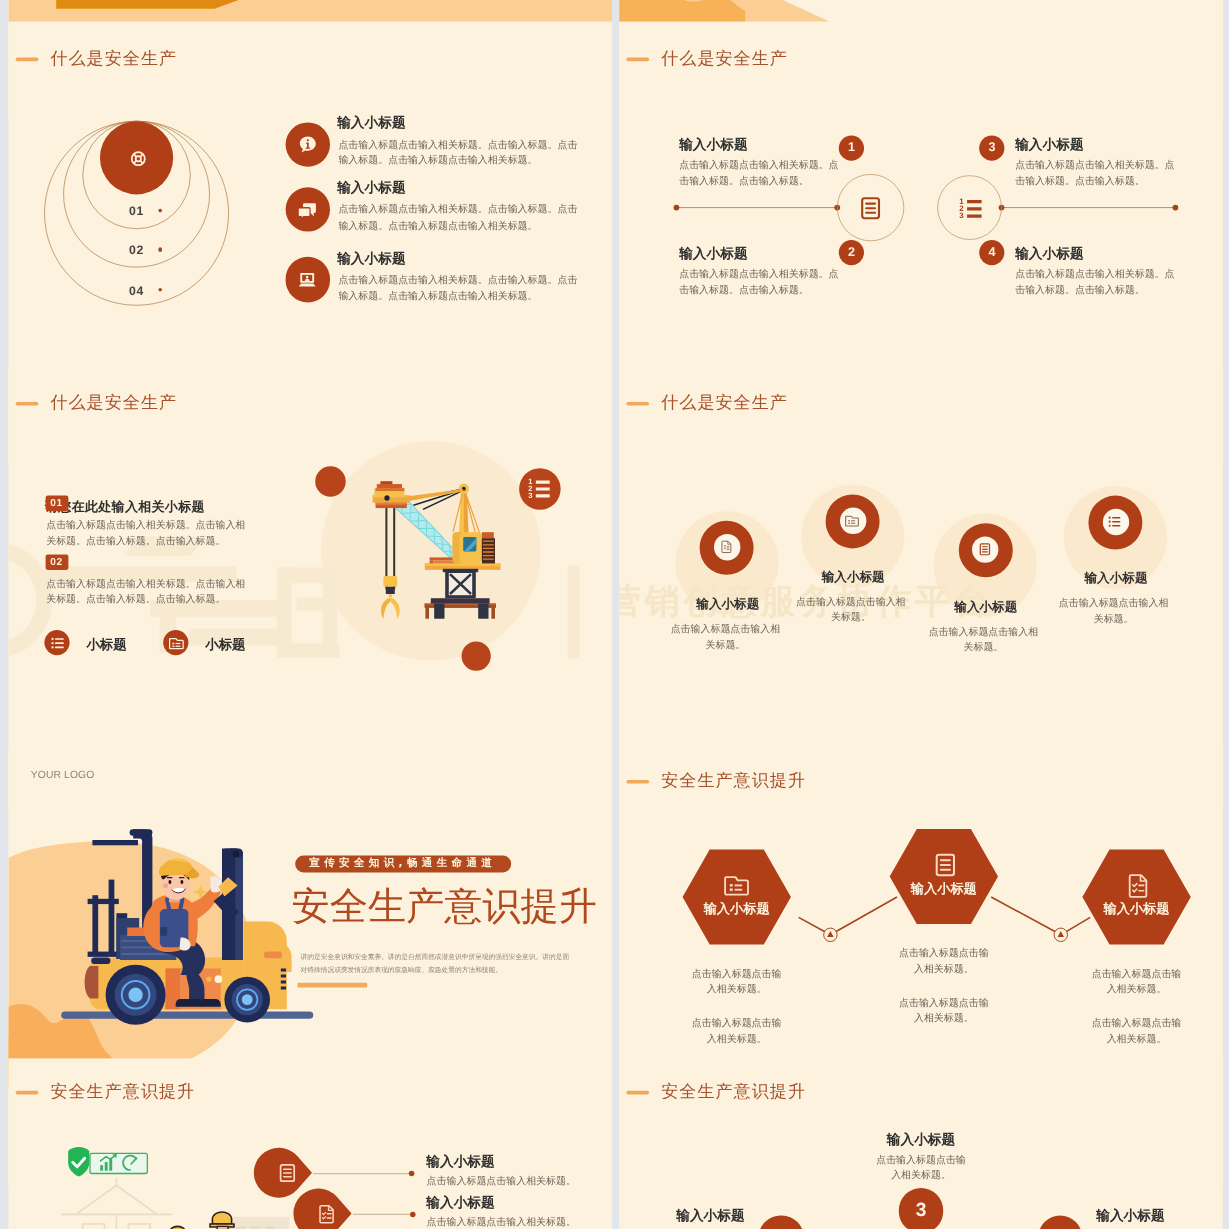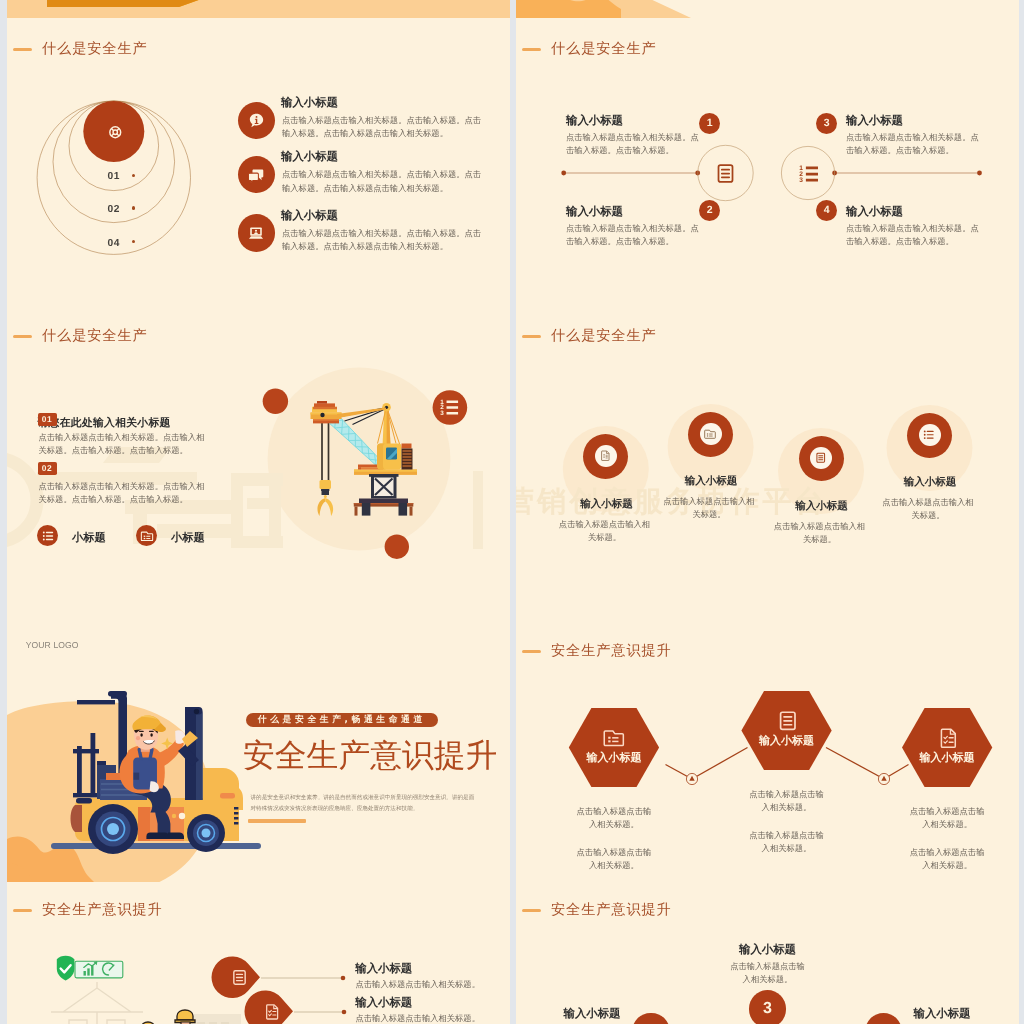--- a/index.html
+++ b/index.html
@@ -464,21 +464,21 @@
       <circle cx="57" cy="146" r="17.5" fill="#34477d"></circle>
       <circle cx="57" cy="146" r="11.5" fill="none" stroke="#5aa9ec" stroke-width="1.7"></circle>
       <circle cx="57" cy="146" r="6" fill="#7cc2f5"></circle>
       <circle cx="150" cy="150" r="19" fill="#1f2a56"></circle>
       <circle cx="150" cy="150" r="13" fill="#34477d"></circle>
       <circle cx="150" cy="150" r="8.5" fill="none" stroke="#5aa9ec" stroke-width="1.5"></circle>
       <circle cx="150" cy="150" r="4.5" fill="#7cc2f5"></circle>
     </svg>
 
     <div style="position:absolute;left:238.8px;top:89.5px;height:14px;padding:0 12px;border-radius:7px;background:#b04a1e;display:flex;align-items:center;">
-      <span class="cjk" style="font-size:8.8px;color:#fdf2dd;letter-spacing:3.6px;font-weight:bold;">什么是安全生产,畅通生命通道</span>
+      <span class="cjk" style="font-size:8.8px;color:#fdf2dd;letter-spacing:3.6px;font-weight:bold;">宣传安全知识,畅通生命通道</span>
     </div>
     <div class="cjk" style="position:absolute;left:236px;top:116px;font-size:31.8px;color:#b04a1e;letter-spacing:0px;line-height:34px;">安全生产意识提升</div>
     <div class="cjk" style="position:absolute;left:243.5px;top:170px;width:224px;font-size:5.6px;color:#8d7f6d;line-height:10.5px;">讲的是安全意识和安全素养。讲的是自然而然或潜意识中所呈现的强烈安全意识。讲的是面对特殊情况或突发情况所表现的应急响应、应急处置的方法和技能。</div>
     <div style="position:absolute;left:240.9px;top:196px;width:58px;height:4.2px;background:#f2ab5d;border-radius:1px;"></div>
   </div>
 
   <div class="slide s-r r3">
     <div class="stitle">
       <span class="dash"></span>
       <span class="txt cjk">安全生产意识提升</span>

